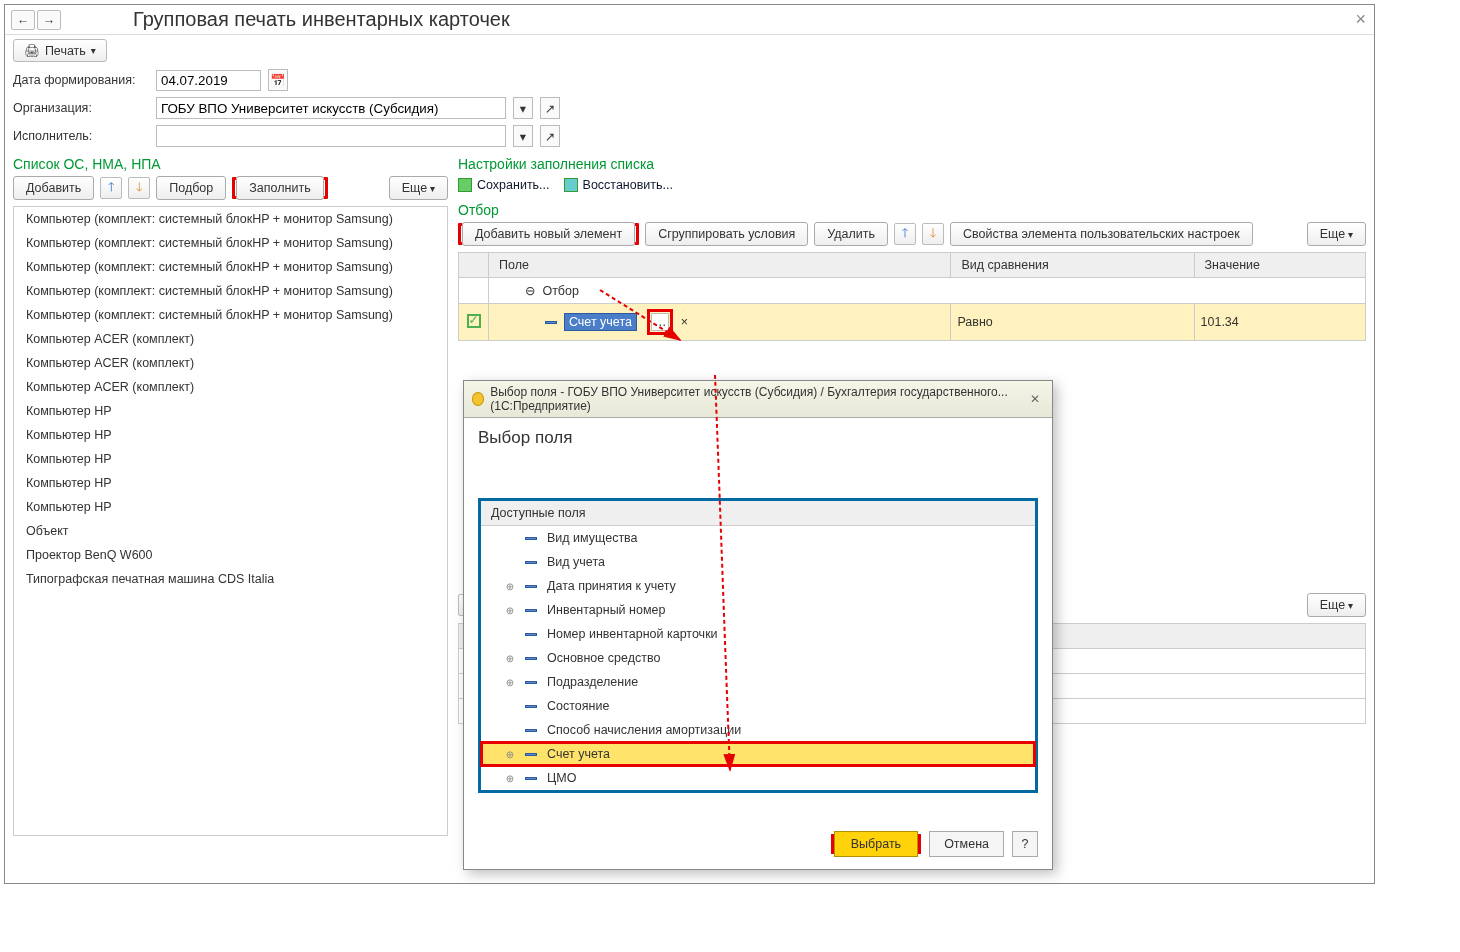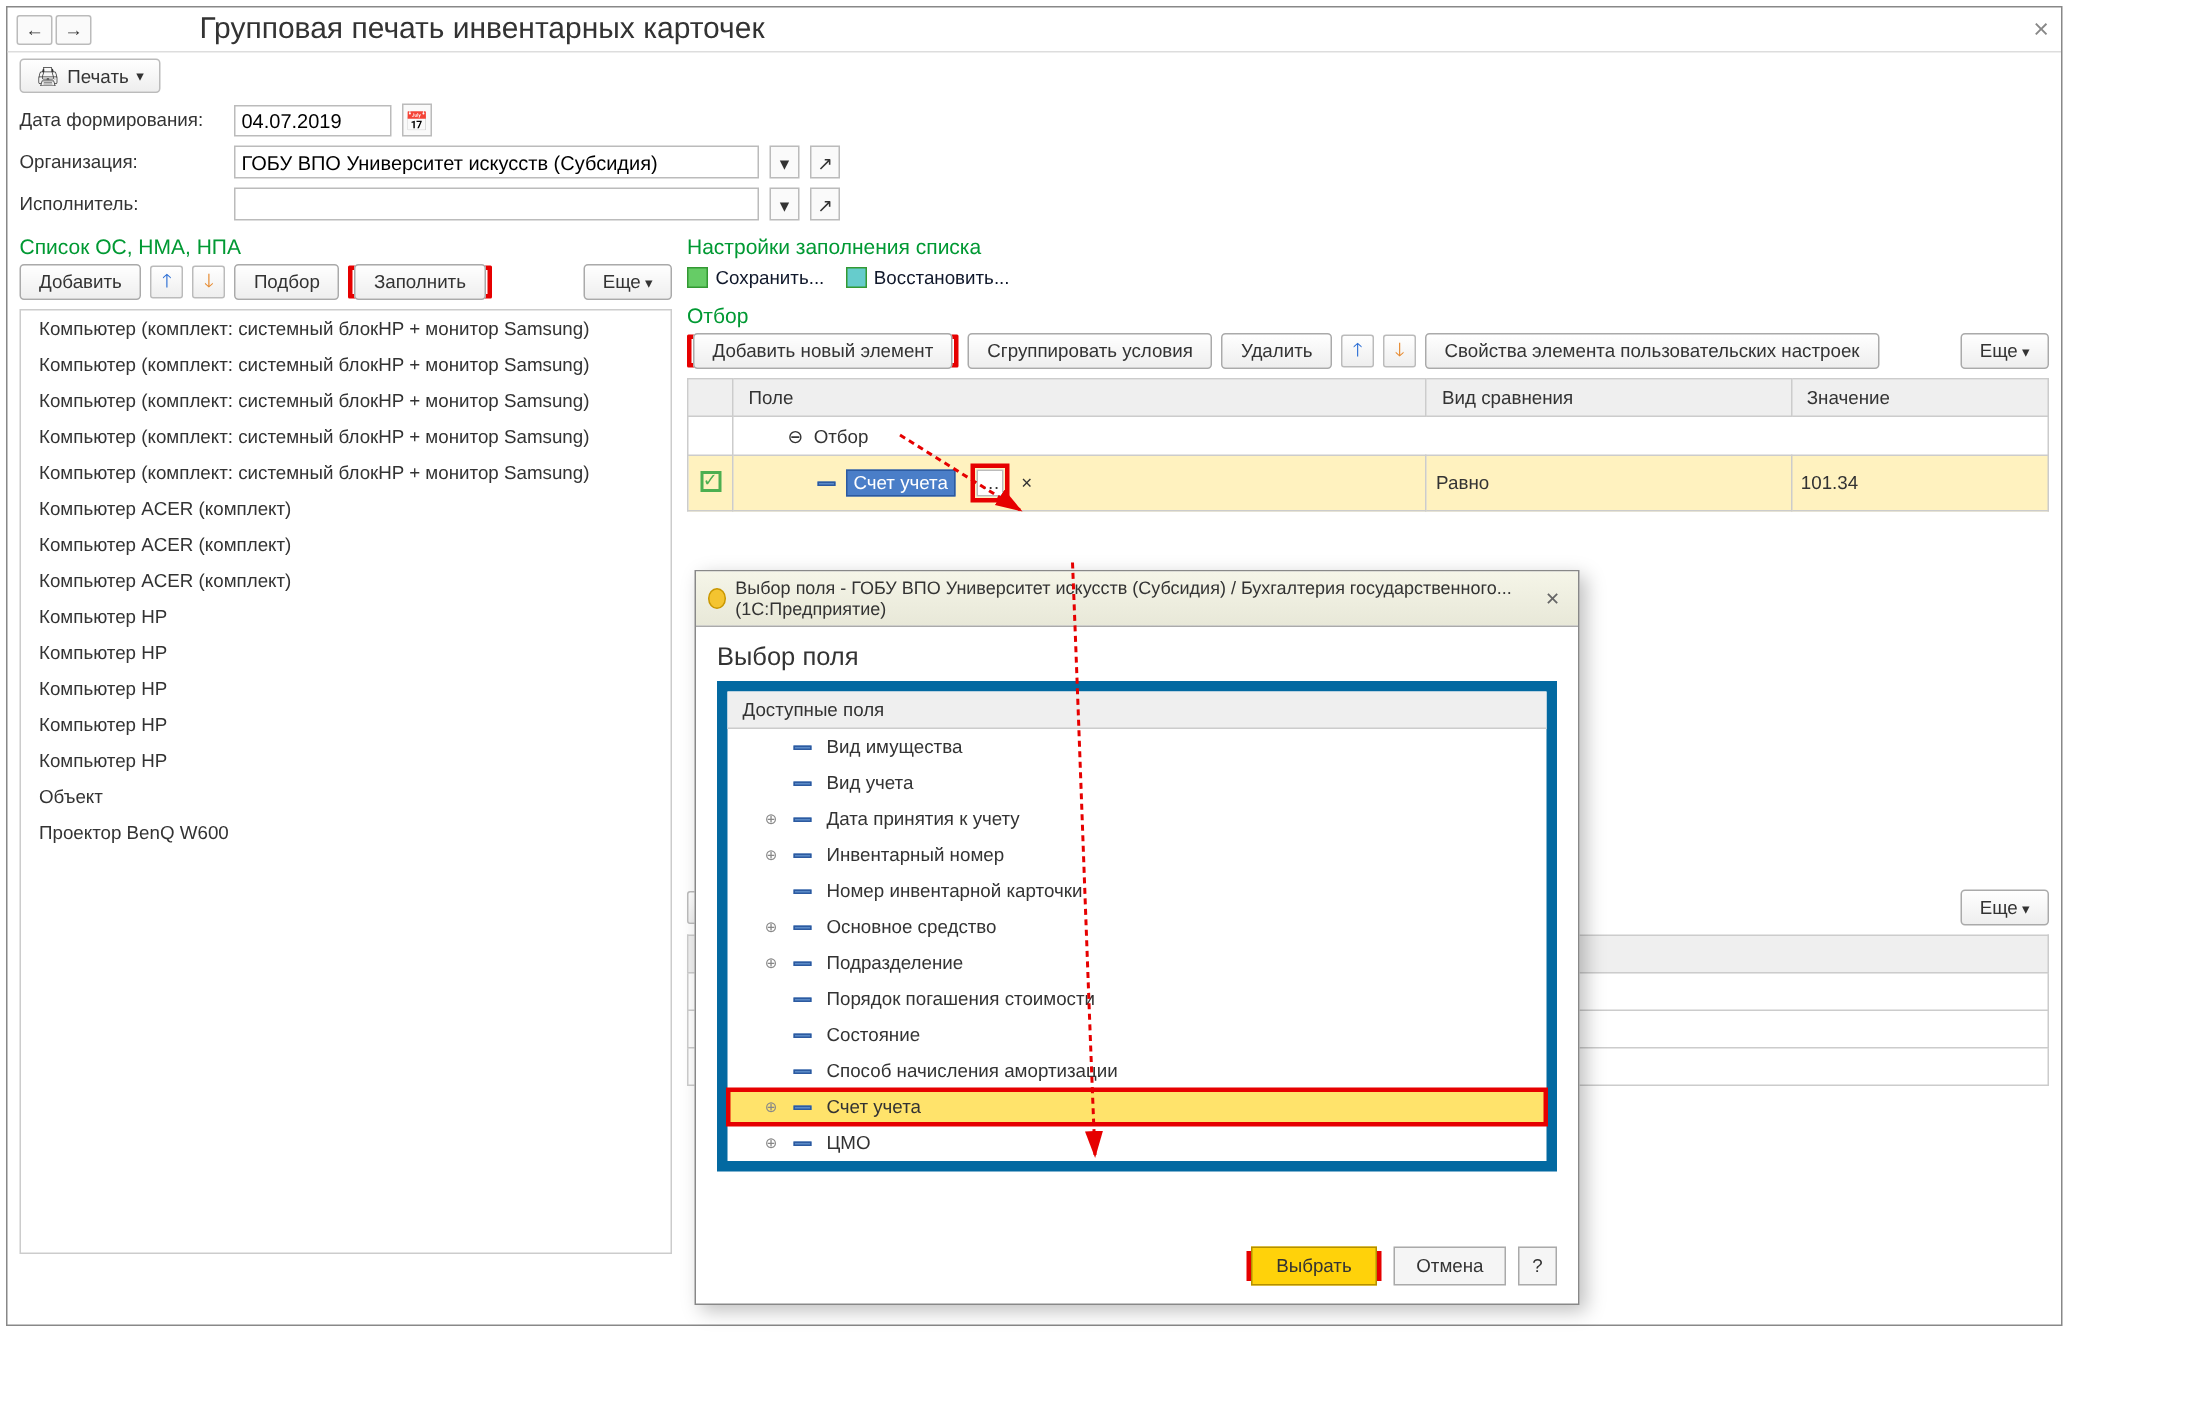--- a/index.html
+++ b/index.html
@@ -47,21 +47,21 @@
   .arrowbtn { width: 22px; height: 22px; border: 1px solid #bbb; background: linear-gradient(#fff,#eee); display: inline-flex; align-items: center; justify-content: center; cursor: pointer; border-radius: 2px; }
   .blue-up { color: #2a6dd4; }
   .orange-dn { color: #e6892e; }
   
   .dialog { position: absolute; left: 463px; top: 380px; width: 590px; height: 490px; background: #fff; border: 1px solid #888; box-shadow: 4px 4px 12px rgba(0,0,0,0.25); z-index: 50; }
   .dlg-title { background: linear-gradient(#f5f5e8,#e8e8d8); padding: 4px 8px; font-size: 12px; display: flex; align-items: center; gap: 6px; border-bottom: 1px solid #aaa; }
   .dlg-title .logo1c { width: 14px; height: 14px; background: #f4c430; border-radius: 50%; border: 1px solid #c99700; }
   .dlg-close { margin-left: auto; cursor: pointer; padding: 0 4px; color: #666; }
   .dlg-hdr { font-size: 17px; padding: 10px 14px 6px; }
   .dlg-body { padding: 0 14px; }
-  .field-list { border: 7px solid #0369a1; }
+  .field-list { border: 3px solid #0369a1; margin-top: 44px; }
   .field-list-hdr { background: #efefef; padding: 5px 10px; border-bottom: 1px solid #ccc; }
   .field-row { padding: 5px 10px 5px 24px; display: flex; align-items: center; gap: 10px; cursor: pointer; }
   .field-row.sel { background: #ffe36b; }
   .expand-ico { width: 10px; text-align: center; color: #888; font-size: 10px; }
   .dlg-foot { position: absolute; bottom: 12px; right: 14px; display: flex; gap: 8px; align-items: center; }
   .btn-yellow { background: #ffd20a; border: 1px solid #b38f00; padding: 5px 16px; cursor: pointer; font-weight: normal; }
   .btn-plain { background: #f5f5f5; border: 1px solid #aaa; padding: 5px 14px; cursor: pointer; }
   .btn-q { width: 26px; padding: 5px 0; text-align: center; }
   .highlight-red2 { border: 3px solid #e60000; display: inline-block; padding: 0px; }
   
@@ -125,20 +125,21 @@
           <div class="asset-item">Компьютер ACER (комплект)</div>
           <div class="asset-item">Компьютер ACER (комплект)</div>
           <div class="asset-item">Компьютер ACER (комплект)</div>
           <div class="asset-item">Компьютер HP</div>
           <div class="asset-item">Компьютер HP</div>
           <div class="asset-item">Компьютер HP</div>
           <div class="asset-item">Компьютер HP</div>
           <div class="asset-item">Компьютер HP</div>
           <div class="asset-item">Объект</div>
           <div class="asset-item">Проектор BenQ W600</div>
+          <div class="asset-item">Типографская печатная машина CDS Italia</div>
         </div>
     </div>
 
     <div class="col-right">
       <div class="green-hdr">Настройки заполнения списка</div>
       <div class="link-row">
         <span class="link-btn">
             <span class="disk-icon"></span>
             <span>Сохранить...</span>
           </span>
@@ -259,25 +260,20 @@
             <span>Основное средство</span>
           </div>
           <div class="field-row">
             <span class="expand-ico">⊕</span>
             <span class="minus-ico"></span>
             <span>Подразделение</span>
           </div>
           <div class="field-row">
             <span class="expand-ico"></span>
             <span class="minus-ico"></span>
-            <span>Порядок погашения стоимости</span>
-          </div>
-          <div class="field-row">
-            <span class="expand-ico"></span>
-            <span class="minus-ico"></span>
             <span>Состояние</span>
           </div>
           <div class="field-row">
             <span class="expand-ico"></span>
             <span class="minus-ico"></span>
             <span>Способ начисления амортизации</span>
           </div>
           <div class="field-row sel field-sel" style="outline: rgb(230, 0, 0) solid 3px; outline-offset: -2px;">
             <span class="expand-ico">⊕</span>
             <span class="minus-ico"></span>

